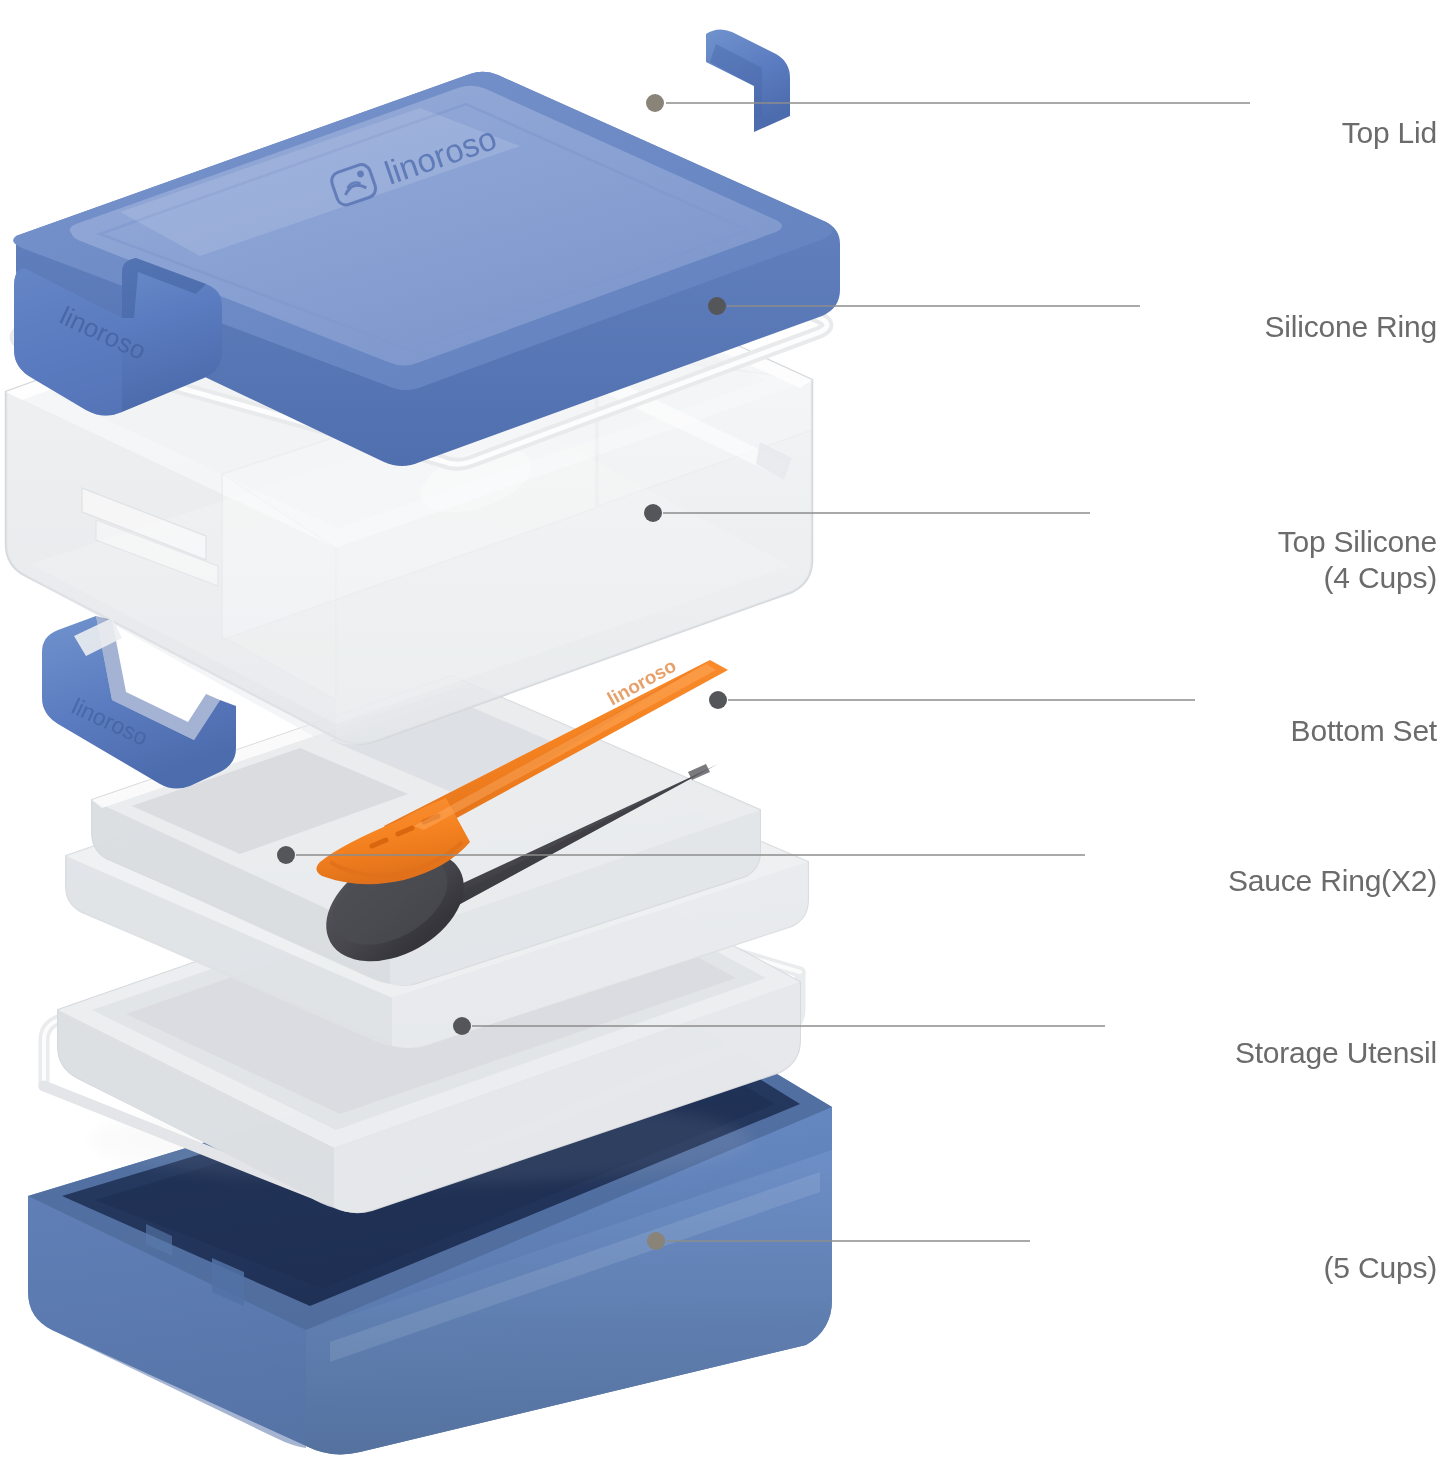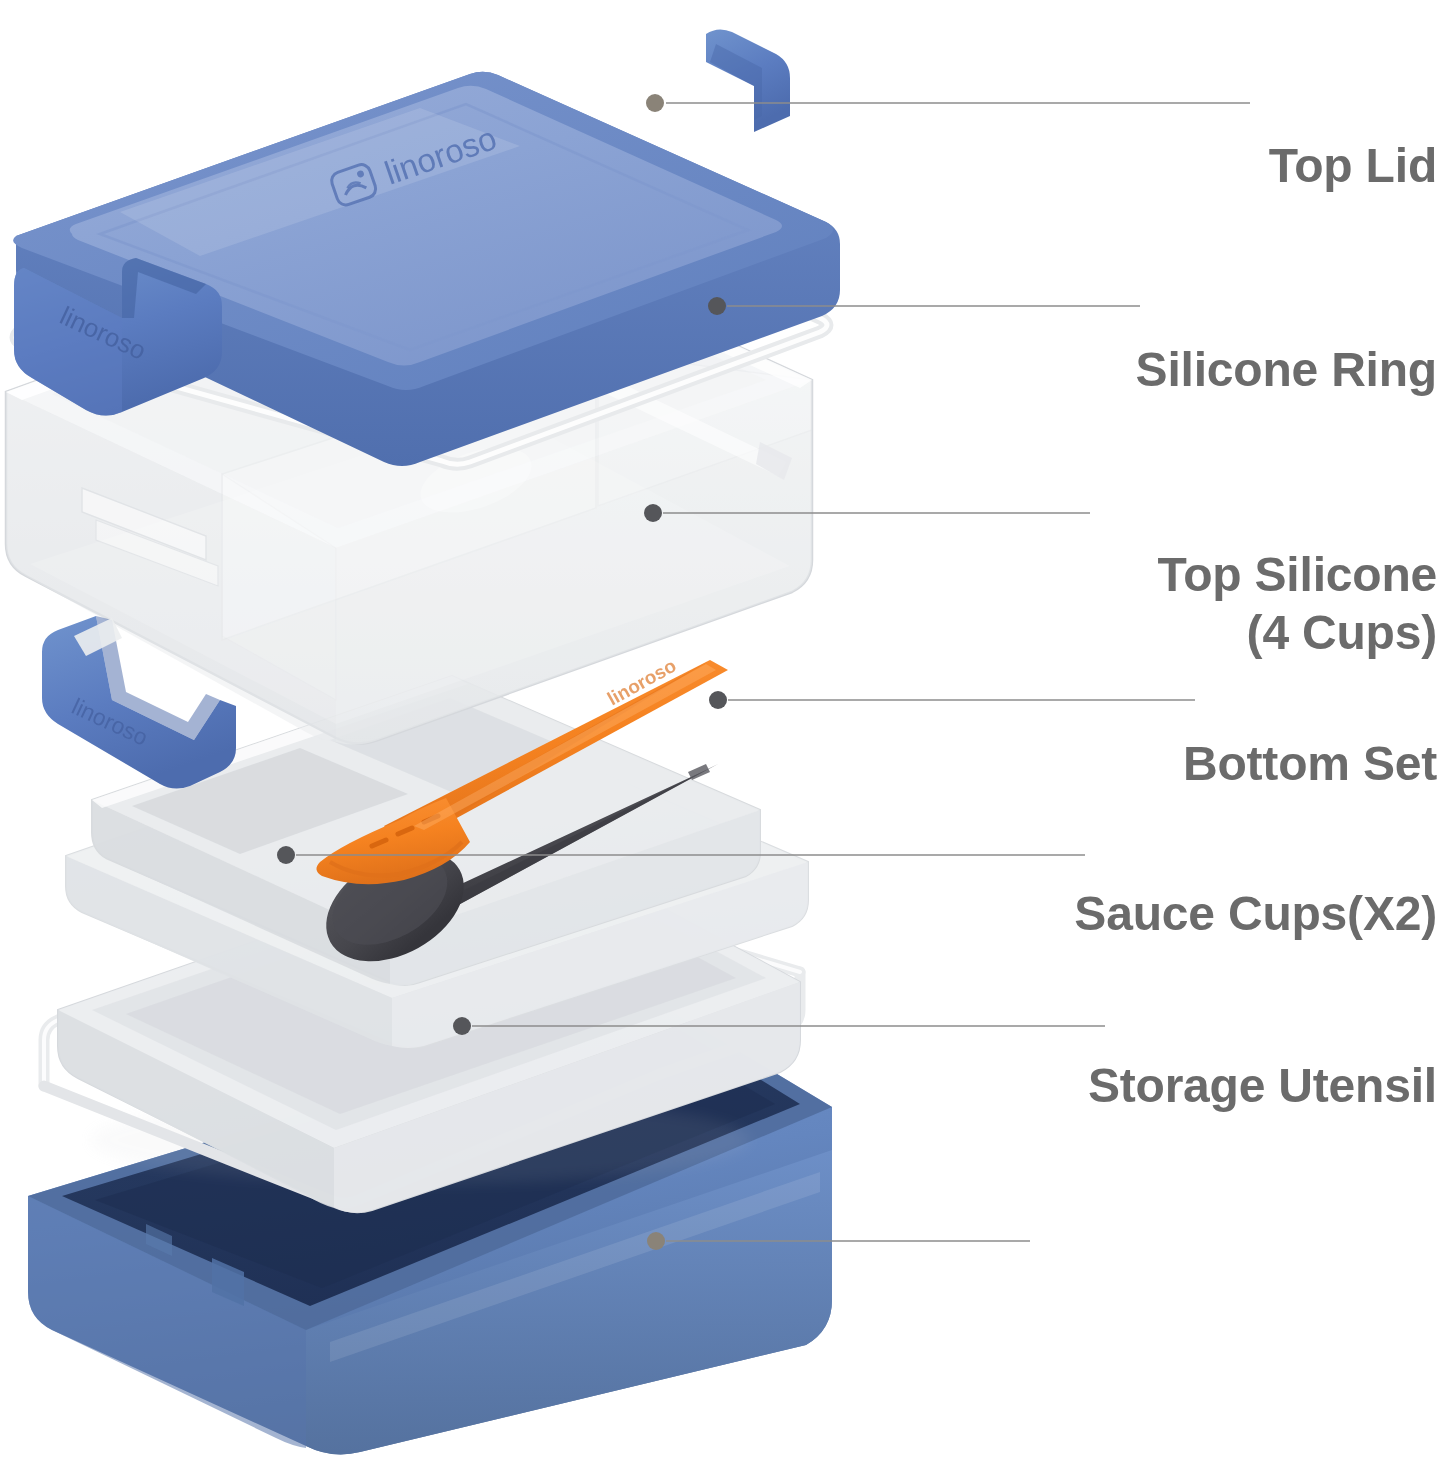--- a/index.html
+++ b/index.html
@@ -18,22 +18,22 @@
 
   
   #art { position: absolute; left: 0; top: 0; width: 1445px; height: 1480px; }
 
   
   .label {
     position: absolute;
     right: 8px;
     text-align: right;
     color: #6b6b6b;
-    font-size: 48px;
-    font-weight: bold;
+    font-size: 30px;
+    font-weight: normal;
     letter-spacing: -0.2px;
     line-height: 1.22;
     white-space: pre-line;
     font-family: "Liberation Sans", sans-serif;
   }
   .label .l2 { display: block; text-align: right; }
 </style>
 </head>
 <body>
 
@@ -290,37 +290,38 @@
         <circle cx="462" cy="1026" r="9" fill="#55565a"></circle>
         <line x1="666" y1="1241" x2="1030" y2="1241" stroke="#8c8c8c" stroke-width="1.6"></line>
         <circle cx="656" cy="1241" r="9" fill="#8a8378"></circle>
       </g>
   </svg>
 
   <div class="label" style="top:78px;">
     <span>Top Lid</span>
   </div>
 
-  <div class="label" style="top:282px;">
+  <div class="label" style="top:272px;">
     <span>Silicone Ring</span>
   </div>
 
   <div class="label" style="top:487px;">
     <span>Top Silicone</span>
     <span class="l2">(4 Cups)</span>
   </div>
 
   <div class="label" style="top:676px;">
     <span>Bottom Set</span>
   </div>
 
   <div class="label" style="top:826px;">
-    <span>Sauce Cups(X2)</span>
+    <span>Sauce Ring(X2)</span>
   </div>
 
   <div class="label" style="top:998px;">
     <span>Storage Utensil</span>
   </div>
 
   <div class="label" style="top:1213px;">
+    <span class="l2">(5 Cups)</span>
   </div>
 
 </div>
 
 </body></html>

